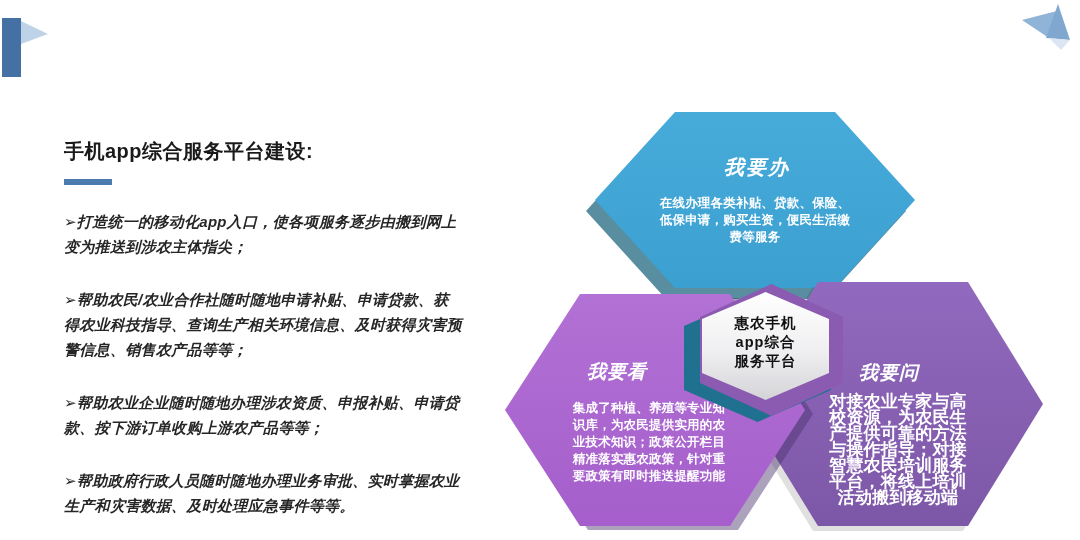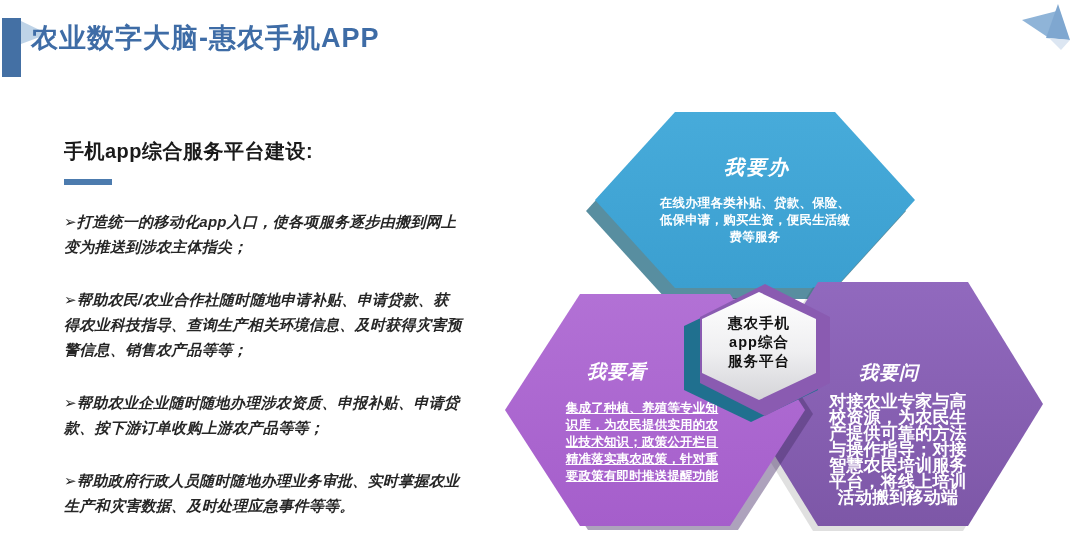--- a/index.html
+++ b/index.html
@@ -19,57 +19,56 @@
   .left-panel{position:absolute;left:64px;top:138px;width:398px;}
   .panel-heading{font-size:20px;font-weight:700;color:#1a1a1a;letter-spacing:.5px;}
   .heading-underline{width:48px;height:6px;background:#4C7BAE;margin-top:14px;}
   .bullets{margin-top:24px;}
   .bullets p{
     margin:0 0 28px 0;font-size:15px;line-height:25px;font-weight:600;
     color:#262626;letter-spacing:.3px;font-style:italic;
   }
   
   .hex-flat{clip-path:polygon(25% 0,75% 0,100% 50%,75% 100%,25% 100%,0 50%);}
-  .hex-point{clip-path:polygon(50% 0,100% 25%,100% 75%,50% 100%,0 75%,0 25%);}
+  .hex-point{clip-path:polygon(50% 0,100% 25%,100% 75%,50% 100%,0 75%,0 25%);padding-left:13px;}
   .hex{position:absolute;}
   .wrap-blue{position:absolute;z-index:2;filter:drop-shadow(-9px 11px 0 rgba(32,104,128,.75));}
   .wrap-right{position:absolute;z-index:3;filter:drop-shadow(-5px 5px 0 rgba(0,0,0,.12));}
   .wrap-left{position:absolute;z-index:4;filter:drop-shadow(8px 4px 0 rgba(74,48,106,.45));}
   .hex-blue{left:595px;top:112px;width:320px;height:176px;background:linear-gradient(180deg,#47ABDA,#3B9FD0);}
   .hex-right{left:743px;top:282px;width:300px;height:244px;background:linear-gradient(180deg,#9169BE,#7D57A7);}
   .hex-left{left:505px;top:294px;width:300px;height:232px;background:linear-gradient(180deg,#B271D5,#A55ECB);}
   .hex-teal-small{left:684px;top:294px;width:134px;height:128px;background:#20708F;z-index:5;}
   .hex-ring{left:700px;top:284px;width:130px;height:132px;background:#8A5BB1;z-index:6;}
   .hex-white{
     left:702px;top:292px;width:114px;height:108px;z-index:7;
     background:linear-gradient(180deg,#ffffff 0%,#efeff1 55%,#d4d4d8 100%);
   }
   .hex-title{position:absolute;color:#ffffff;font-weight:700;text-align:center;font-style:italic;}
   .hex-desc{position:absolute;color:#ffffff;font-weight:700;text-align:center;letter-spacing:.2px;}
   .t-ban{left:110px;top:42px;width:104px;font-size:20px;letter-spacing:2px;}
   .d-ban{left:62px;top:83px;width:196px;font-size:12.5px;line-height:17px;}
   .t-kan{left:72px;top:65px;width:80px;font-size:19px;letter-spacing:1px;}
-  .d-kan{left:56px;top:106px;width:162px;font-size:12.5px;line-height:17px;text-decoration:underline;}
+  .d-kan{left:63px;top:106px;width:162px;font-size:12.5px;line-height:17px;}
   .t-wen{left:106px;top:78px;width:80px;font-size:19px;letter-spacing:1px;}
   .d-wen{left:82px;top:112px;width:146px;font-size:17px;line-height:16px;}
   .center-label{
     position:absolute;left:0;top:22px;width:100%;text-align:center;
     font-size:14.5px;line-height:19px;font-weight:700;color:#111111;letter-spacing:1px;
   }
 </style>
 </head>
 <body>
 
 <div id="slide">
 
   <div class="accent-bar"></div>
   <svg class="flag-tri" width="30" height="28" viewBox="0 0 30 28">
     <polygon points="0,2 27,15 0,25" fill="#B3CBE3" opacity="0.85"></polygon>
   </svg>
-  <div class="page-title">农业数字大脑-惠农手机APP</div>
   <svg class="logo" width="62" height="50" viewBox="0 0 62 50">
     <polygon points="10,18 45,9 37,36" fill="#8FB4D8"></polygon>
     <polygon points="46,2 58,38 34,36" fill="#7FA7D0"></polygon>
     <polygon points="37,36 58,38 49,48" fill="#DCE6F2"></polygon>
   </svg>
 
   <div class="left-panel">
     <div class="panel-heading">手机app综合服务平台建设:</div>
     <div class="heading-underline"></div>
     <div class="bullets">

